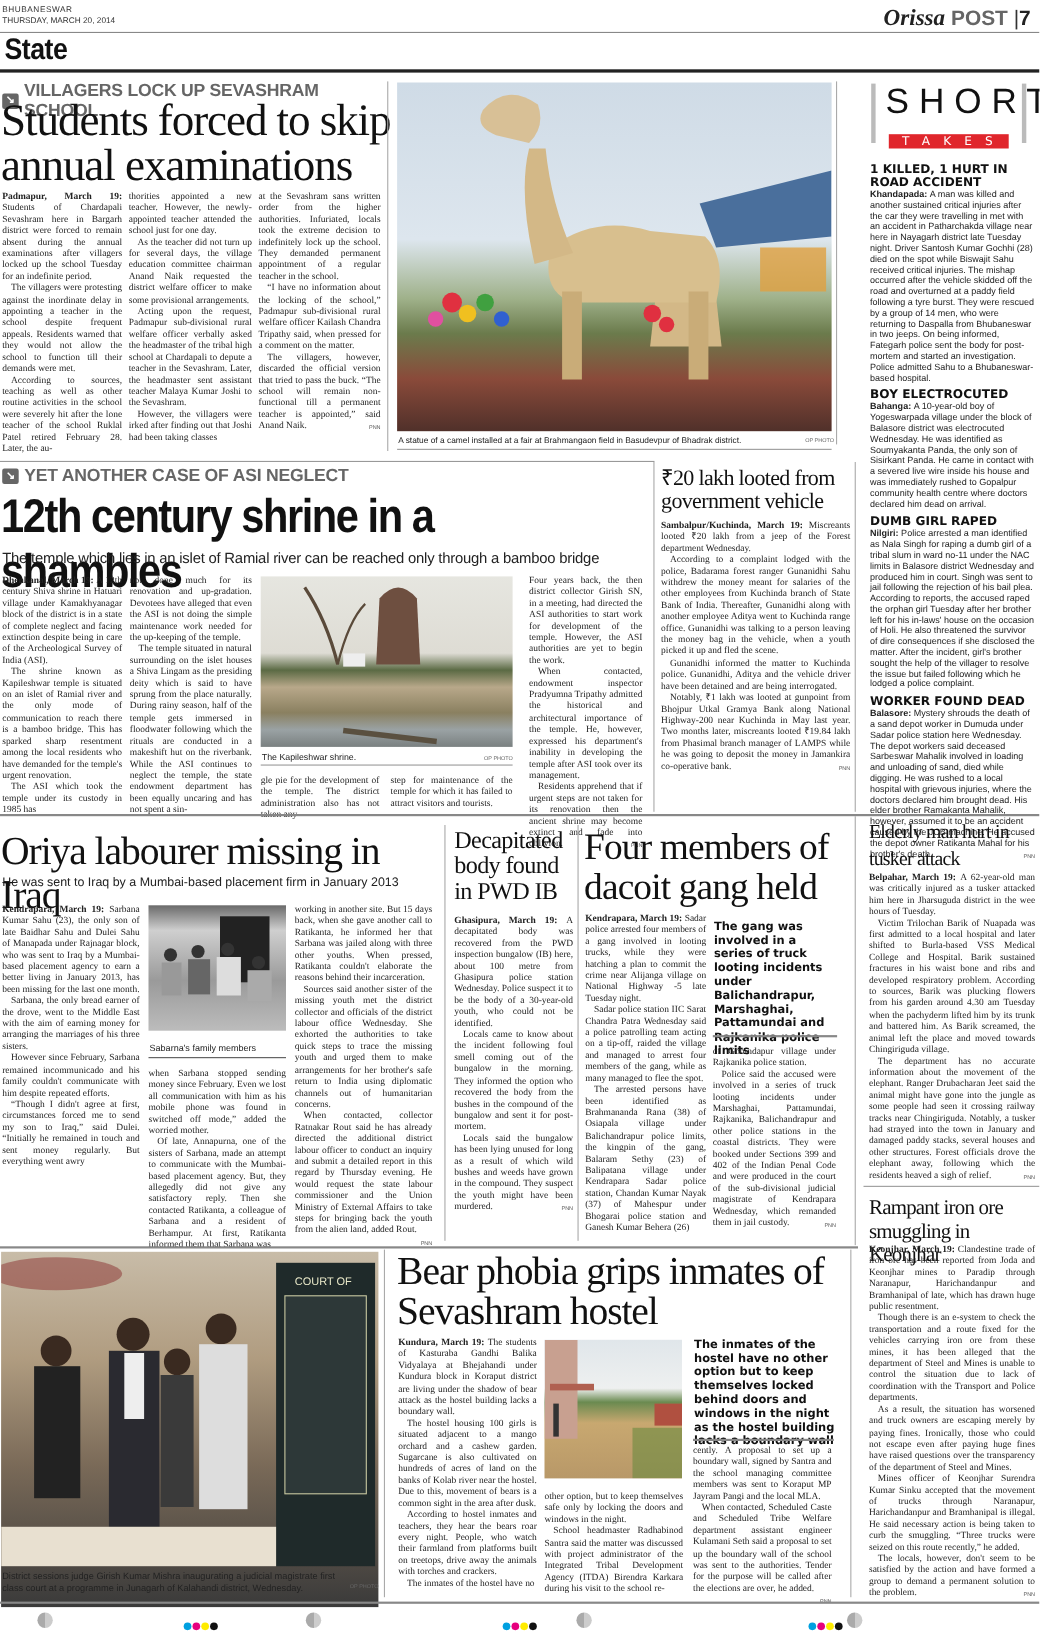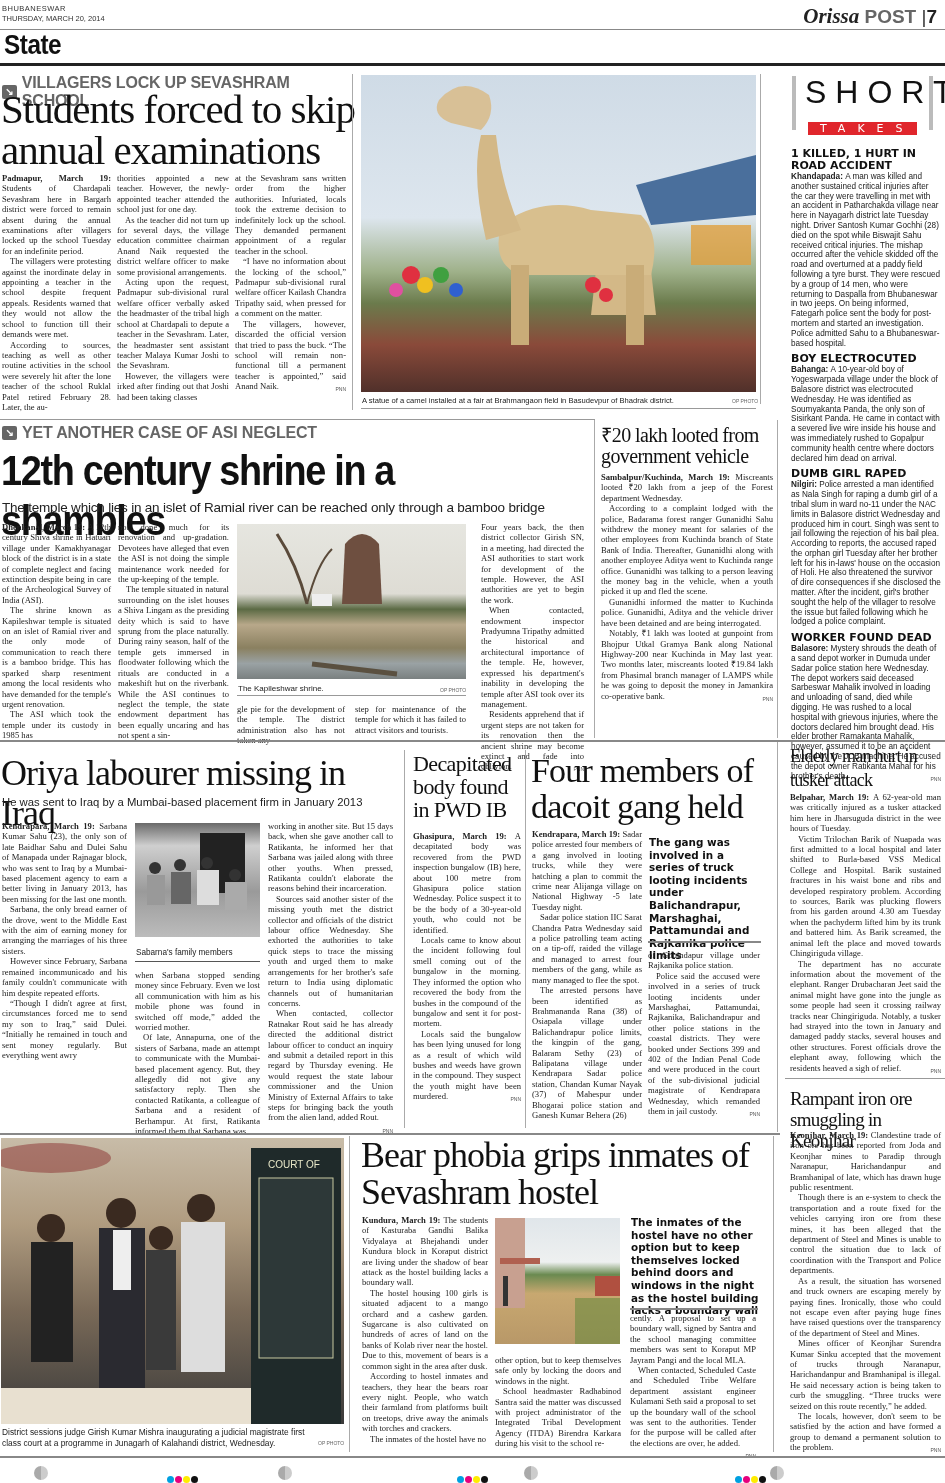--- a/index.html
+++ b/index.html
@@ -217,21 +217,21 @@
 <div class="abs hed" style="left:790px;top:744px;width:152px;font-size:18px;line-height:24px;letter-spacing:-0.7px">Elderly man hurt in tusker attack</div>
 <div class="abs body-text" style="left:790px;top:792px;width:151px">
     <p class="first"><span class="dateline">Belpahar, March 19: </span>A 62-year-old man was critically injured as a tusker attacked him here in Jharsuguda district in the wee hours of Tuesday.</p>
     <p>Victim Trilochan Barik of Nuapada was first admitted to a local hospital and later shifted to Burla-based VSS Medical College and Hospital. Barik sustained fractures in his waist bone and ribs and developed respiratory problem.  According to sources, Barik was plucking flowers from his garden around 4.30 am Tuesday when the pachyderm lifted him by its trunk and battered him. As Barik screamed, the animal left the place and moved towards Chingiriguda village.</p>
     <p>The department has no accurate information about the movement of the elephant. Ranger Drubacharan Jeet said the animal might have gone into the jungle as some people had seen it crossing railway tracks near Chingiriguda. Notably, a tusker had strayed into the town in January and damaged paddy stacks, several houses and other structures. Forest officials drove the elephant away, following which the residents heaved a sigh of relief.<span class="pnn">PNN</span></p>
   </div>
 <div class="rule" style="left:785px;top:1078px;width:160px;height:1px"></div>
 
 <div class="rule" style="left:0;top:1133px;width:780px;height:2px;background:#888"></div>
 
-<div class="photo" style="left:1px;top:1138px;width:343px;height:286px;background:linear-gradient(180deg,#c8bca8 0%,#b09c80 30%,#7a6a58 60%,#3a3a3a 100%)">
+<div class="photo" style="left:1px;top:1138px;width:343px;height:323px;background:linear-gradient(180deg,#c8bca8 0%,#b09c80 30%,#7a6a58 60%,#3a3a3a 100%)">
   <svg width="343" height="286" viewBox="0 0 343 286">
     <rect x="250" y="10" width="90" height="276" fill="#1f2a2a"></rect>
     <rect x="258" y="40" width="74" height="180" fill="#2d3838" stroke="#c8c8a0" stroke-width="1"></rect>
     <text x="267" y="30" fill="#e8e8c8" font-size="10" font-family="Liberation Sans, sans-serif">COURT OF</text>
     <circle cx="50" cy="90" r="14" fill="#3a2a20"></circle>
       <rect x="30" y="104" width="42" height="120" fill="#222"></rect>
     <circle cx="120" cy="75" r="15" fill="#3a2a20"></circle>
       <rect x="98" y="90" width="46" height="160" fill="#2a2a30"></rect>
       <rect x="112" y="92" width="18" height="60" fill="#eee"></rect>
     <circle cx="200" cy="70" r="14" fill="#3a2a20"></circle>

